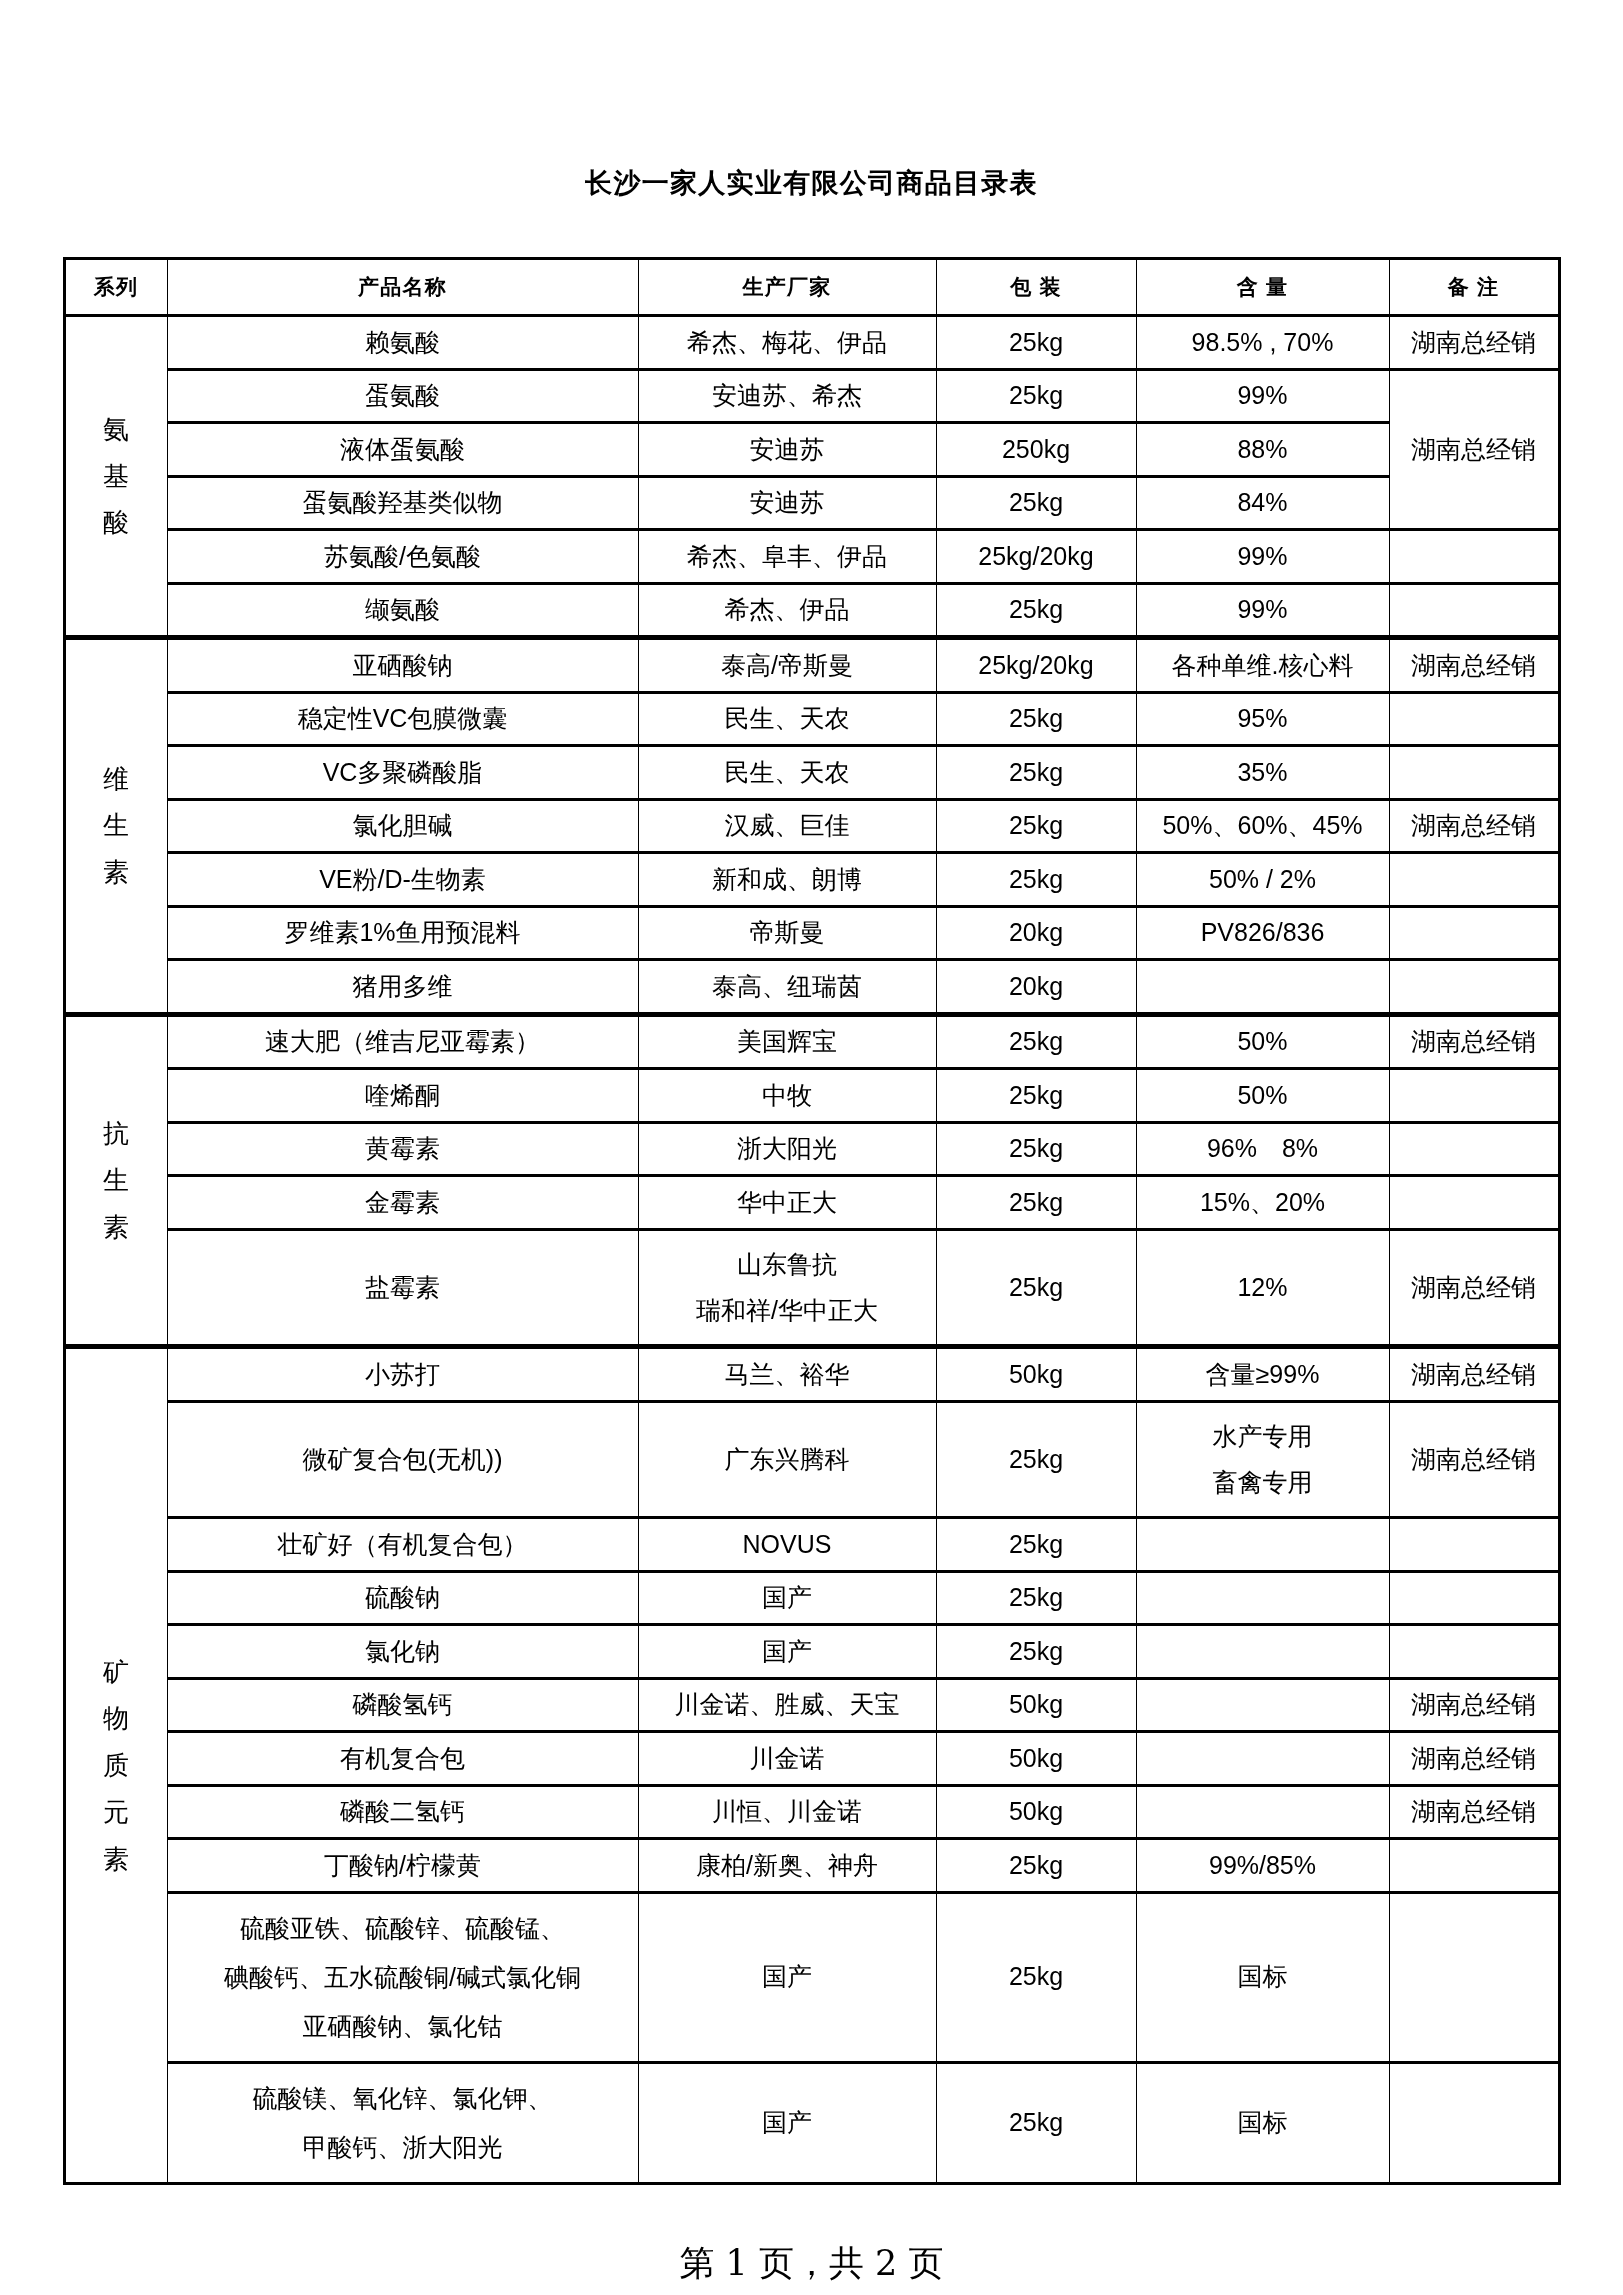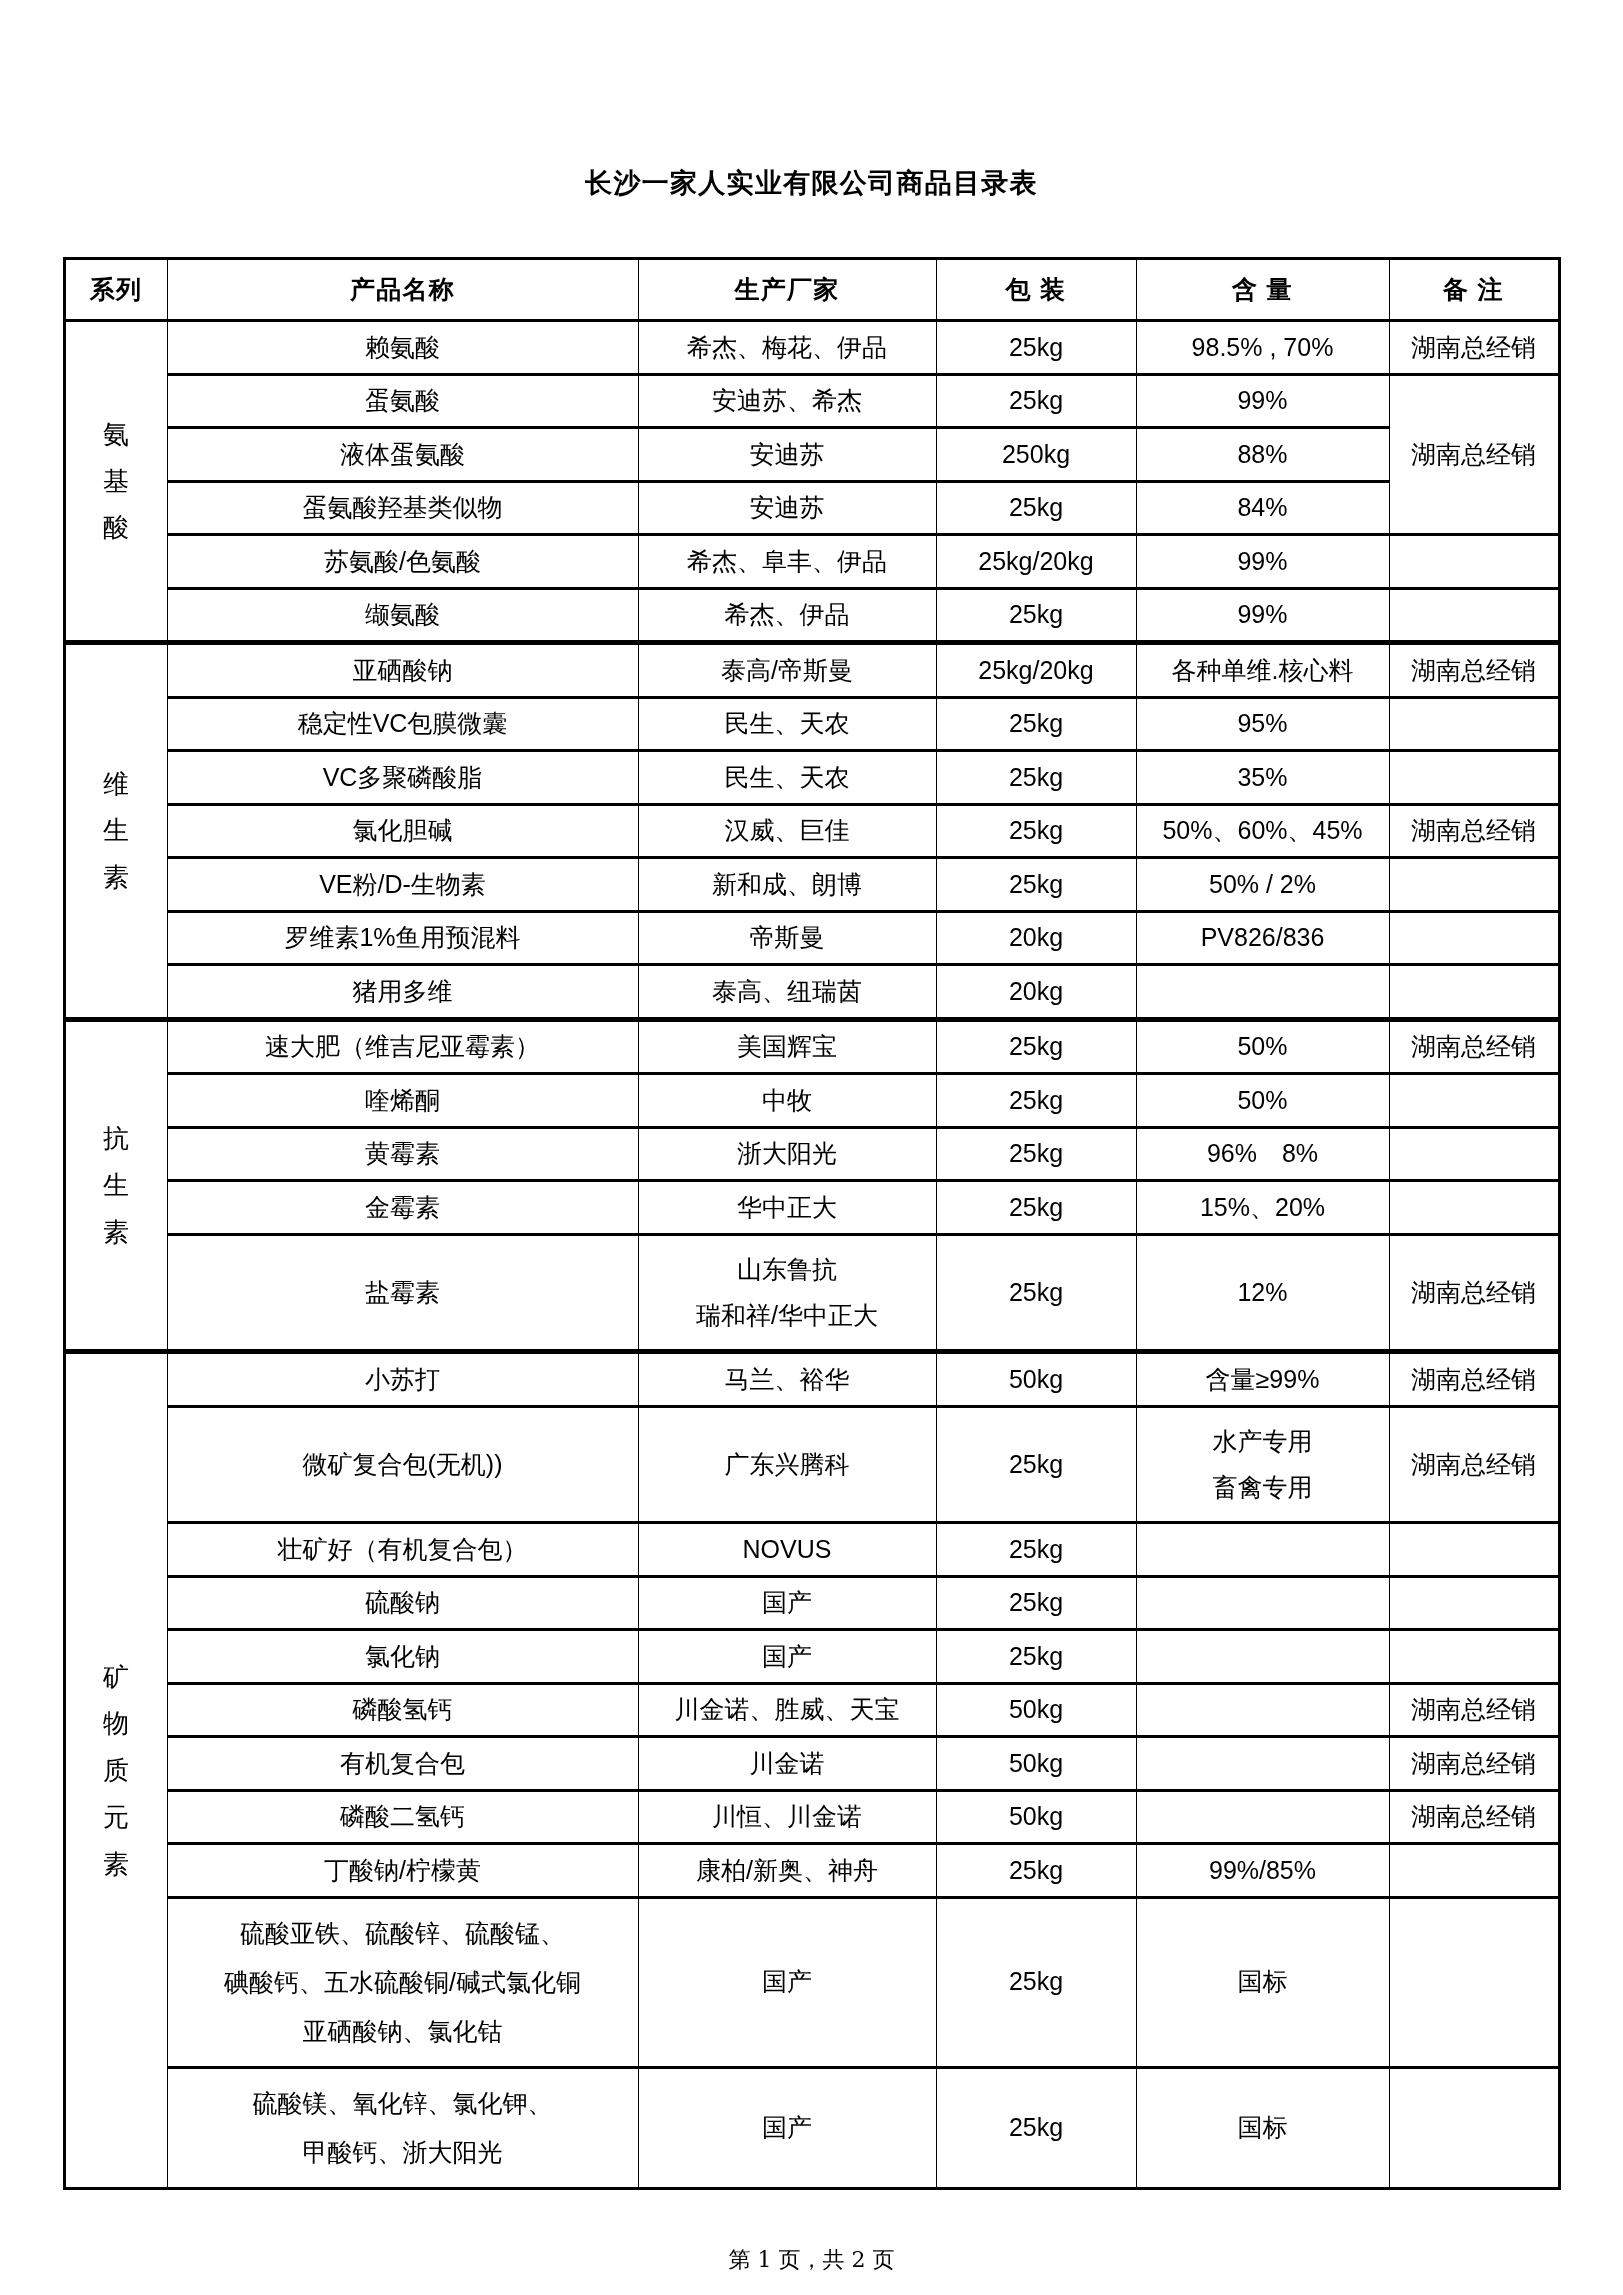--- a/index.html
+++ b/index.html
@@ -22,21 +22,21 @@
     letter-spacing: 1.3px;
   }
   table.catalog {
     margin: 56px auto 0 auto;
     width: 1495px;
     table-layout: fixed;
     border-collapse: collapse;
     border: 3.9px solid #000;
   }
   th {
-    font-size: 25px;
+    font-size: 21px;
     font-weight: bold;
     padding: 13px 3.9px;
     text-align: center;
     border: 1.3px solid #000;
     border-bottom: 2.6px solid #000;
     letter-spacing: 1.3px;
   }
   td {
     font-size: 25px;
     padding: 10.5px 5.2px;
@@ -60,21 +60,21 @@
   td.ml {
     line-height: 1.85;
   }
   td.xl {
     line-height: 1.95;
     margin-top: 24px;
   }
   .page-footer {
     margin-top: 55px;
     text-align: center;
-    font-size: 22px;
+    font-size: 35px;
     font-family: "DejaVu Serif", "Liberation Serif", serif;
   }
 </style>
 </head>
 <body>
 
 <div class="page-title">长沙一家人实业有限公司商品目录表</div>
 
 <table class="catalog">
   <colgroup>

